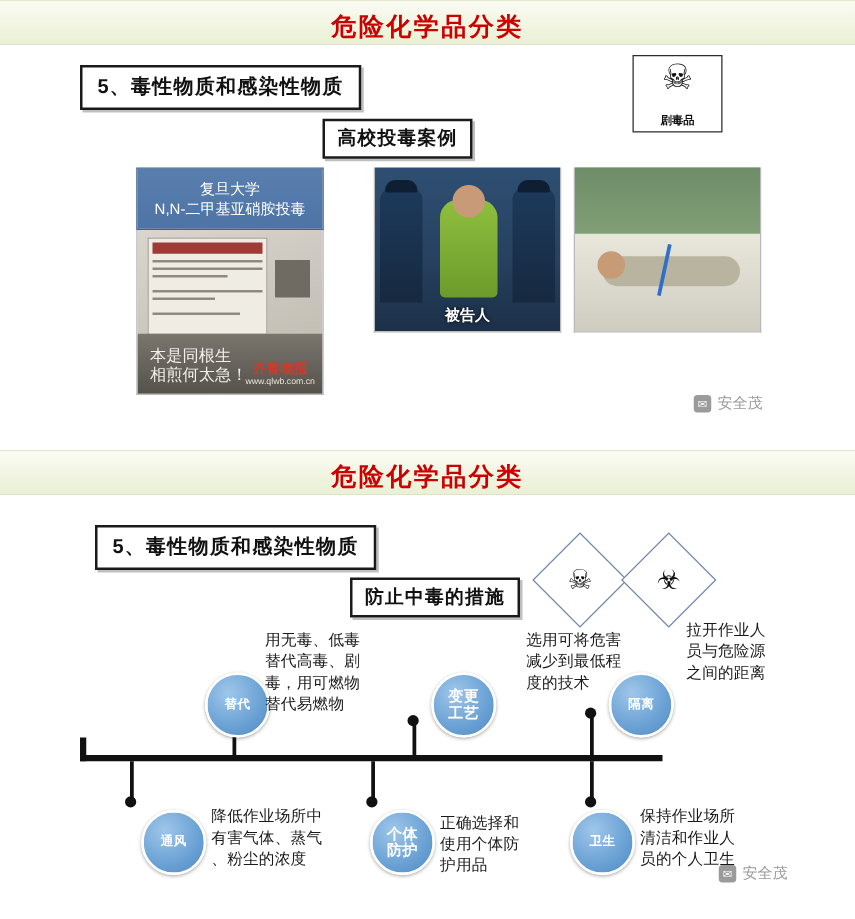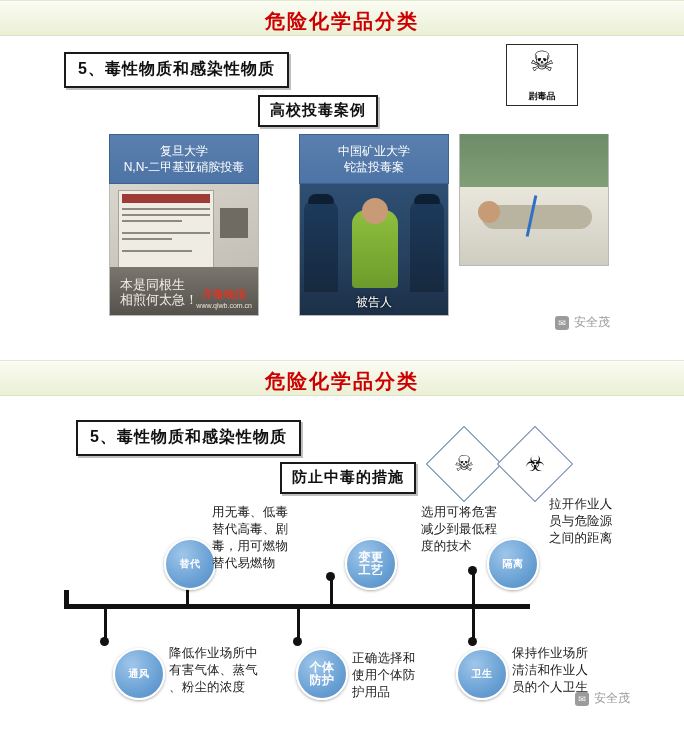--- a/index.html
+++ b/index.html
@@ -152,21 +152,21 @@
     position: absolute; left: 52px; top: 26px; width: 46px; height: 78px;
     background: linear-gradient(to bottom, #8fbf3e 0%, #6d9b2c 100%);
     border-radius: 14px 14px 4px 4px;
   }
   .photo-court .face {
     position: absolute; left: 62px; top: 14px; width: 26px; height: 26px;
     background: #c99a78; border-radius: 50%;
   }
   .photo-court .caption {
     position: absolute; left: 0; right: 0; bottom: 4px;
-    text-align: center; color: #ffffff; font-size: 12px; font-weight: normal;
+    text-align: center; color: #ffffff; font-size: 12px; font-weight: bold;
     text-shadow: 0 0 3px #000;
   }
 
   
   .photo-hosp { background: linear-gradient(to bottom, #6f8f6a 0%, #7e9a74 40%, #c9c6b6 100%); }
   .photo-hosp .wall {
     position: absolute; left: 0; right: 0; top: 0; height: 60px;
     background: linear-gradient(to bottom, #6d8c68, #84a278);
   }
   .photo-hosp .bed {
@@ -294,22 +294,20 @@
         <div class="np-cal" style="white-space:pre-line;">本是同根生
 相煎何太急！</div>
         <div class="np-wm">
           <span>齐鲁晚报</span>
           <small>www.qlwb.com.cn</small>
         </div>
       </div>
     </div>
 
     <div class="case" style="left:299px; top:134px;">
-      <div class="case-title" style="white-space:pre-line;">中国矿业大学
-铊盐投毒案</div>
       <div class="case-photo photo-court">
         <div class="officer o1"></div>
         <div class="officer o2"></div>
         <div class="cap c1"></div>
         <div class="cap c2"></div>
         <div class="accused"></div>
         <div class="face"></div>
         <div class="caption">被告人</div>
       </div>
     </div>

